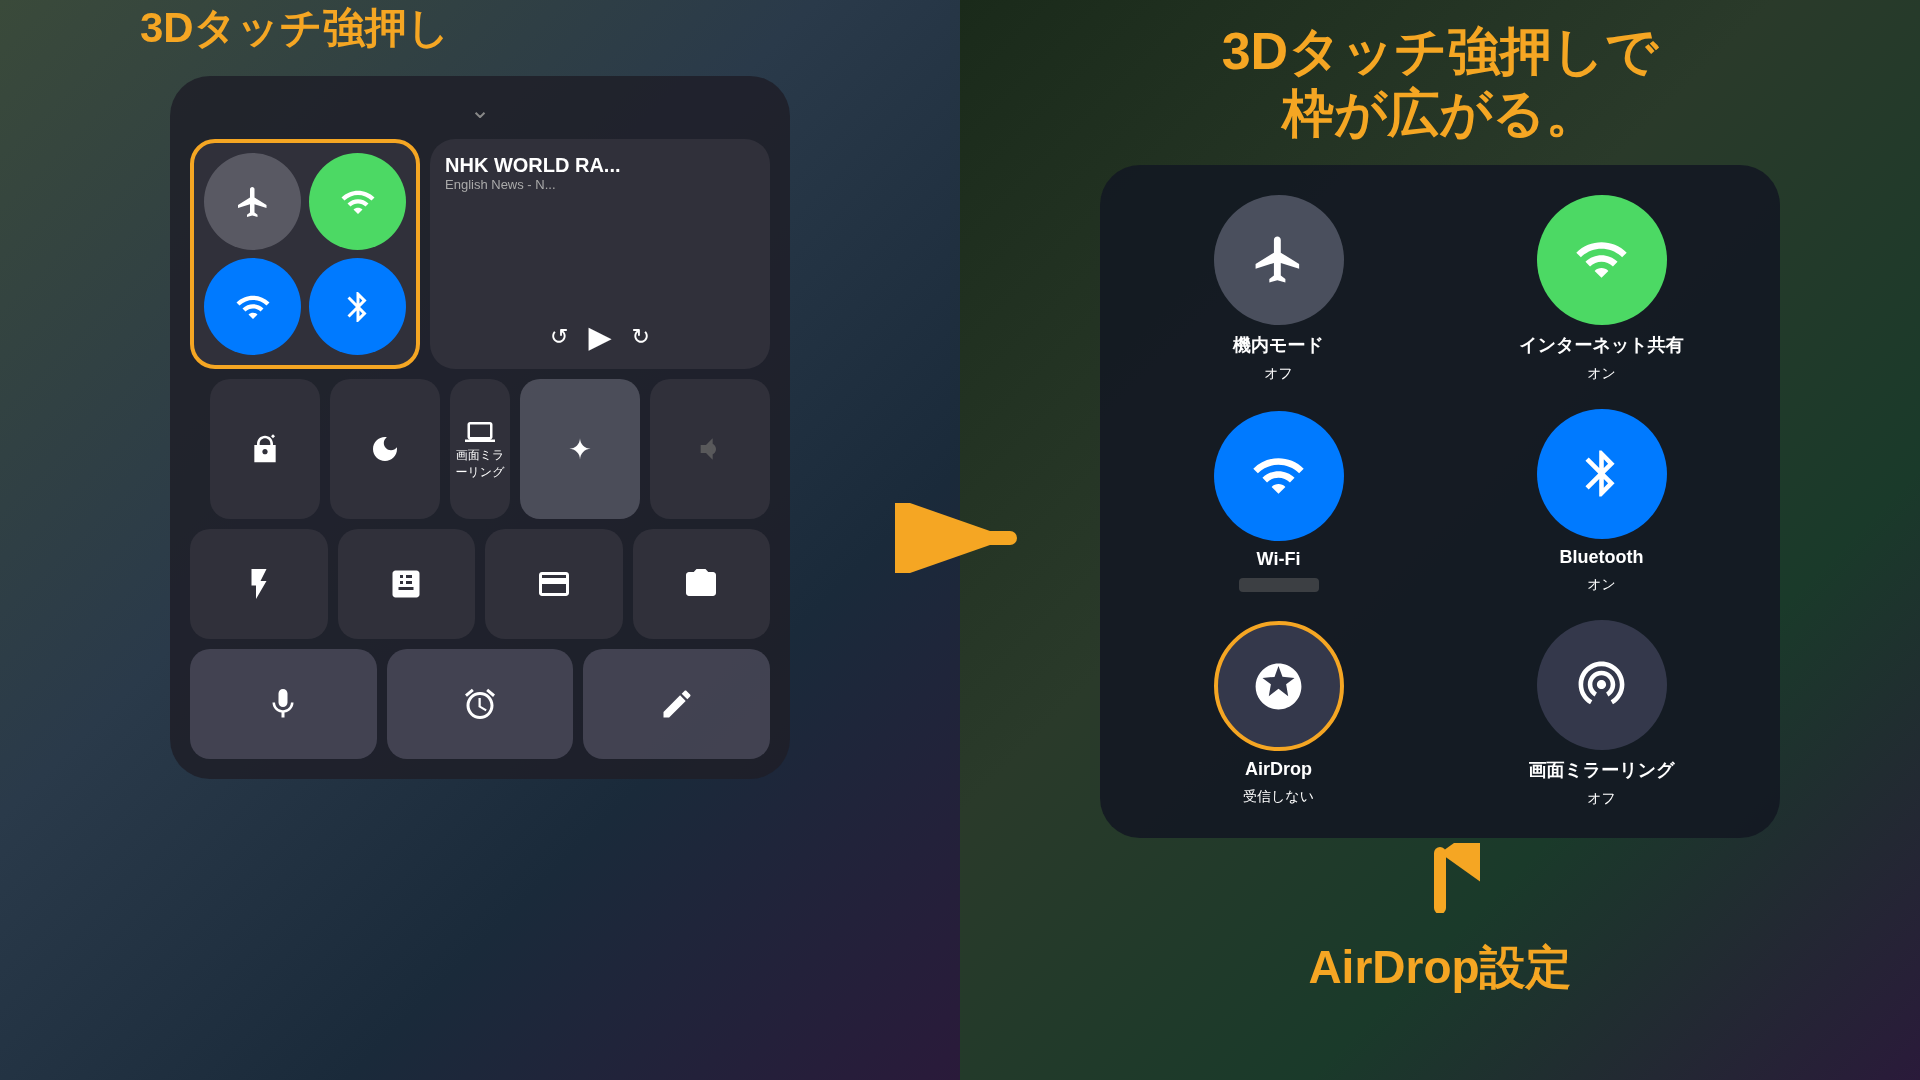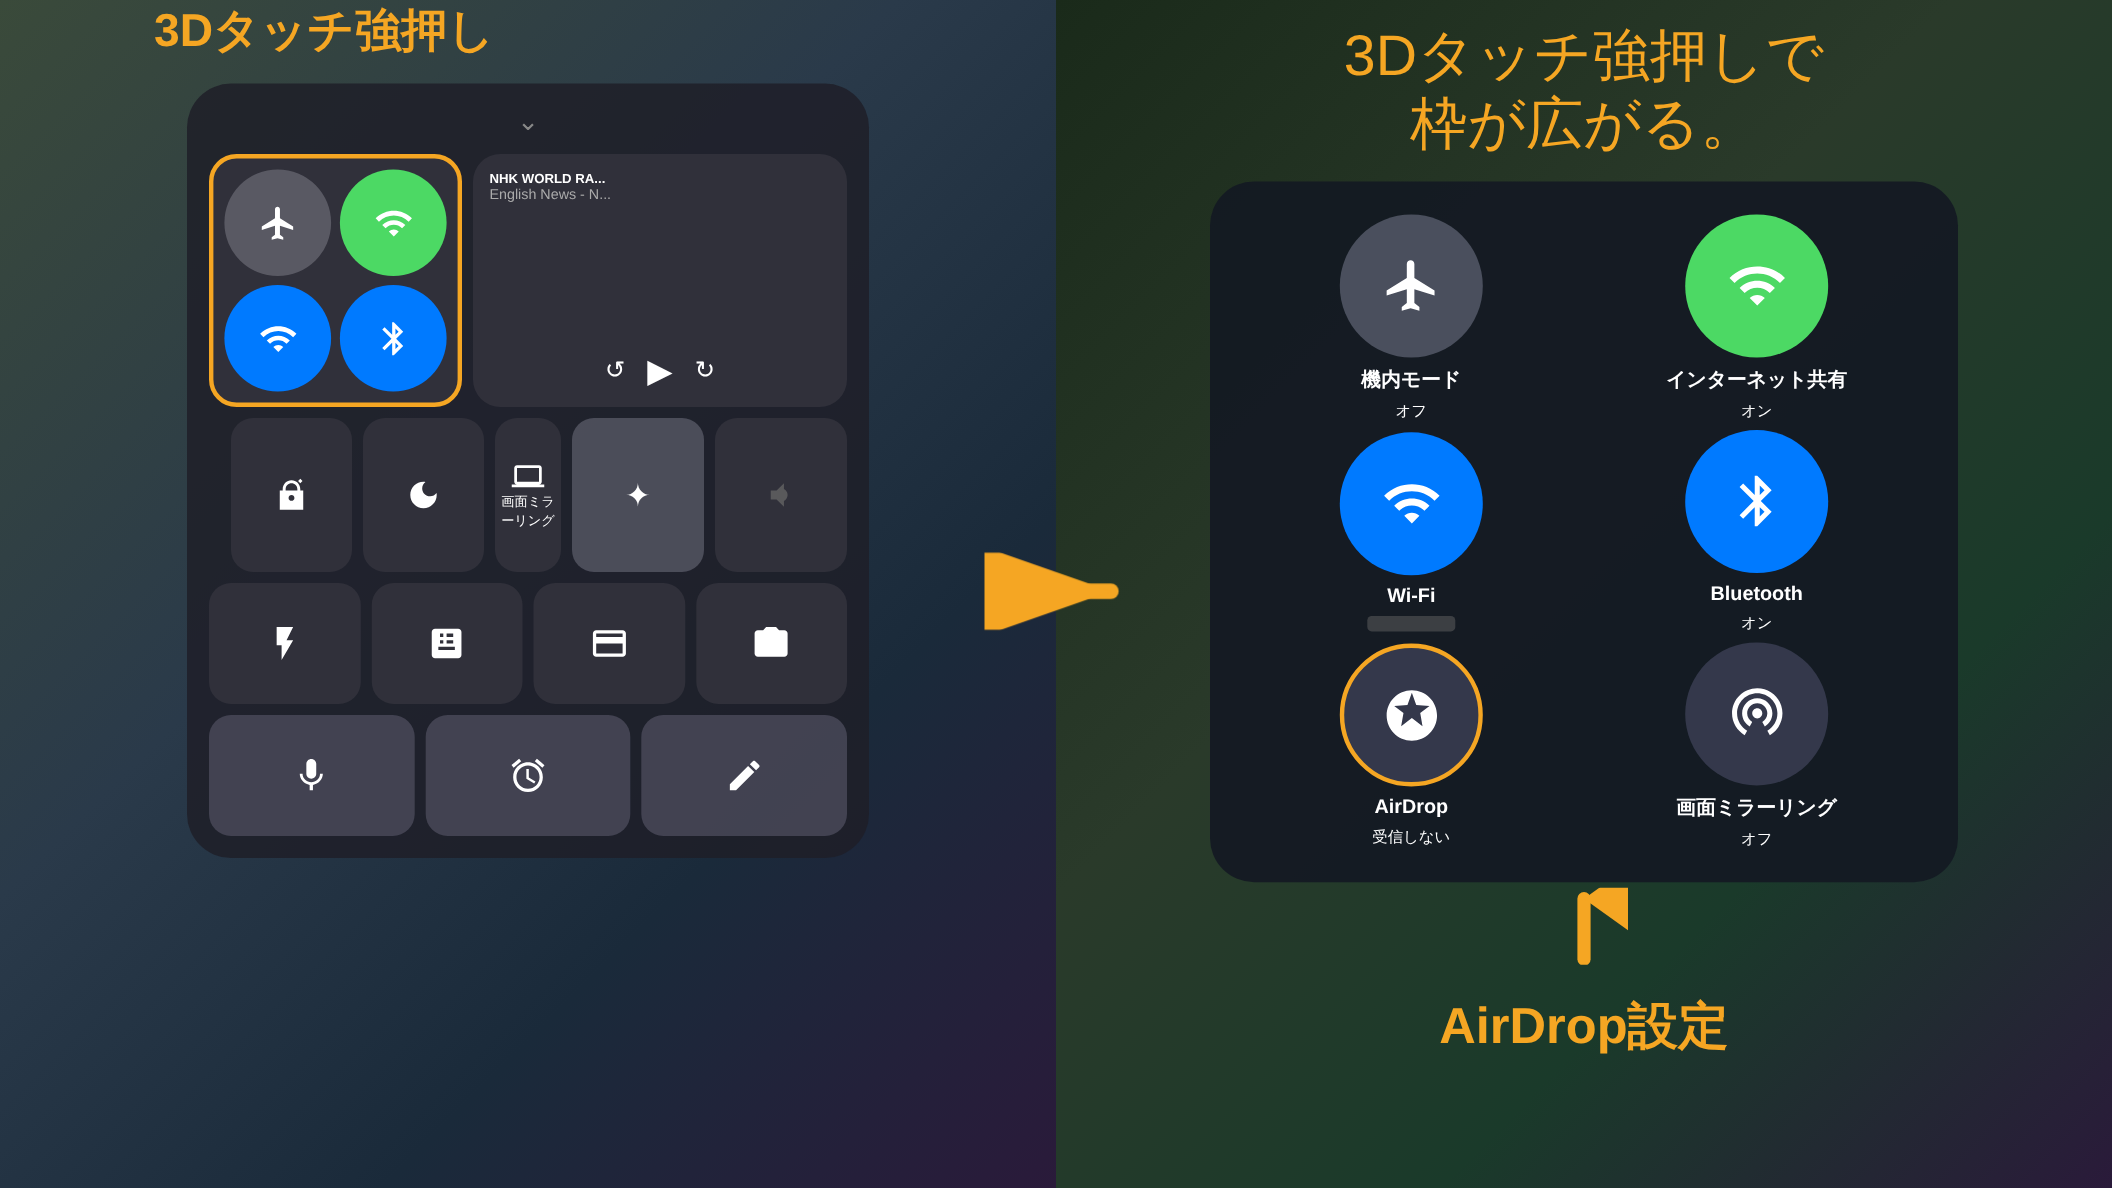--- a/index.html
+++ b/index.html
@@ -112,21 +112,21 @@
       background: rgba(50,50,60,0.9);
       border-radius: 25px;
       padding: 15px;
       display: flex;
       flex-direction: column;
       justify-content: space-between;
     }
 
     .music-title {
       color: white;
-      font-size: 12px;
+      font-size: 20px;
       font-weight: bold;
     }
     .music-subtitle {
       color: #aaa;
       font-size: 13px;
     }
 
     .music-controls {
       display: flex;
       align-items: center;
@@ -235,34 +235,34 @@
     .tool-btn2 svg {
       fill: white;
       width: 36px;
       height: 36px;
     }
 
     
     .right-label {
       color: #f5a623;
       font-size: 52px;
-      font-weight: normal;
+      font-weight: bold;
       text-align: center;
       margin-bottom: 20px;
       line-height: 1.2;
     }
 
     .expanded-panel {
       width: 680px;
       background: rgba(20,25,35,0.92);
       border-radius: 40px;
       padding: 30px;
       display: grid;
       grid-template-columns: 1fr 1fr;
-      gap: 8px;
+      gap: 26px;
     }
 
     .exp-cell {
       display: flex;
       flex-direction: column;
       align-items: center;
       justify-content: center;
       gap: 8px;
     }
 

